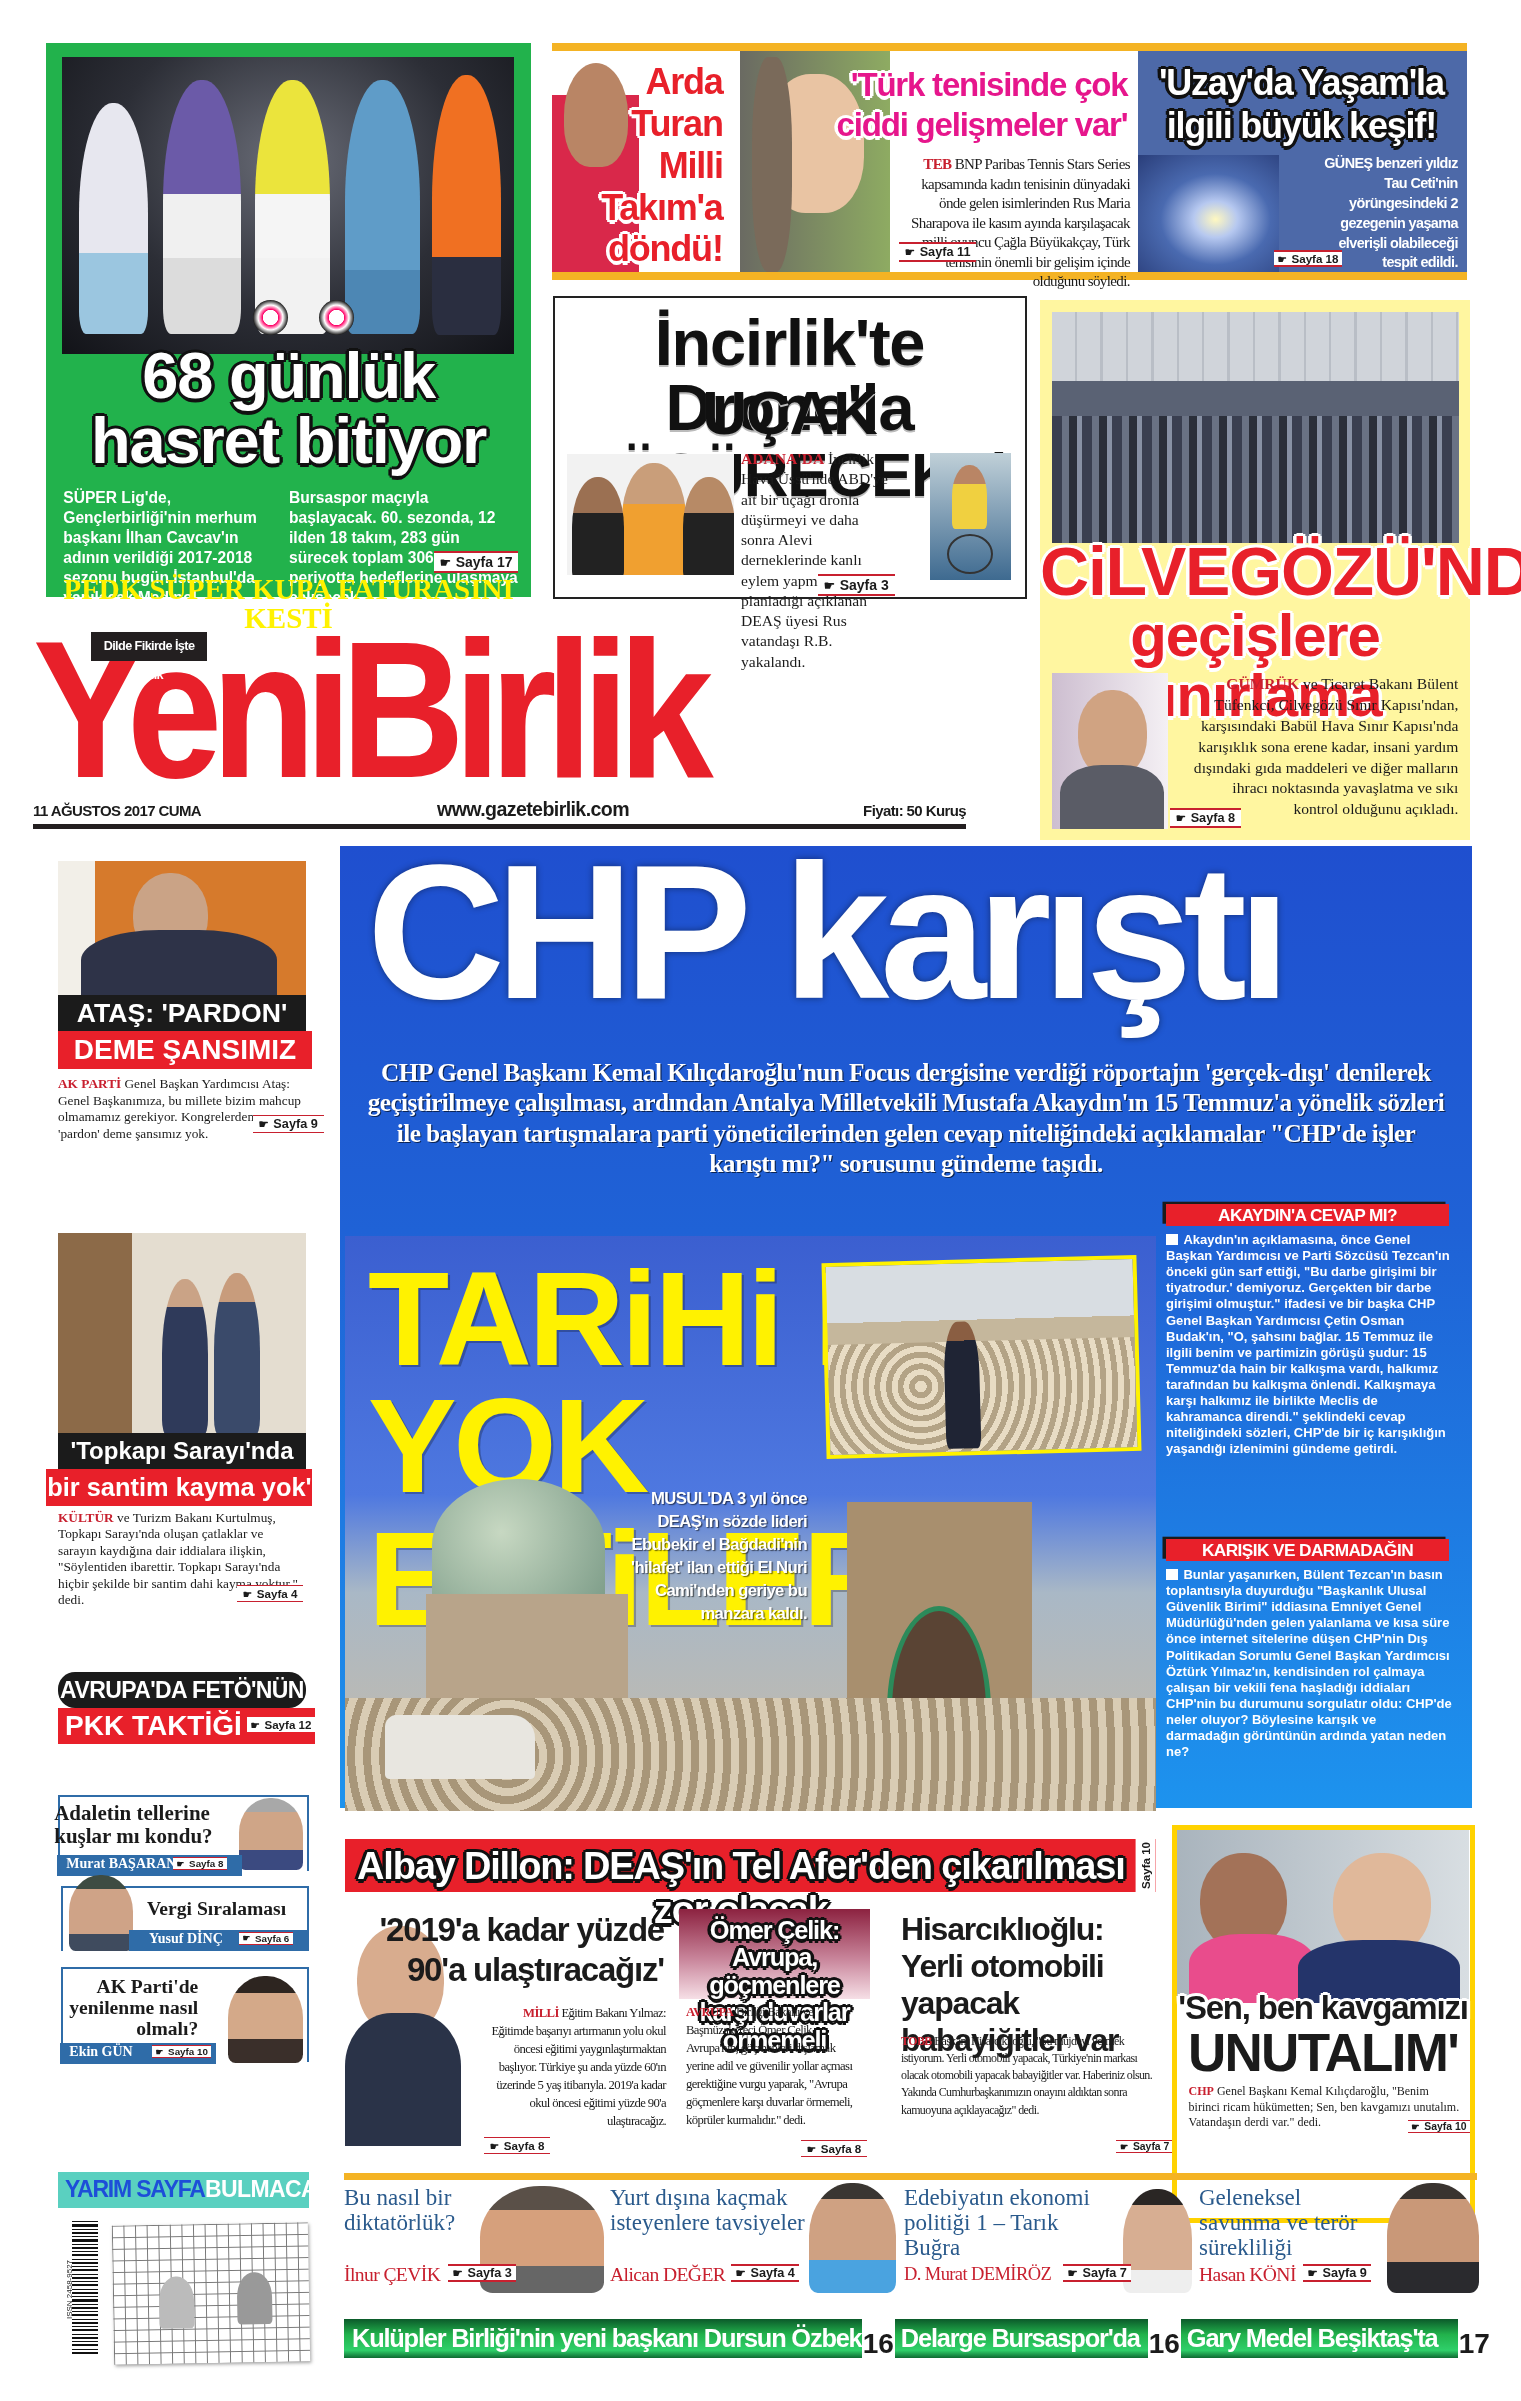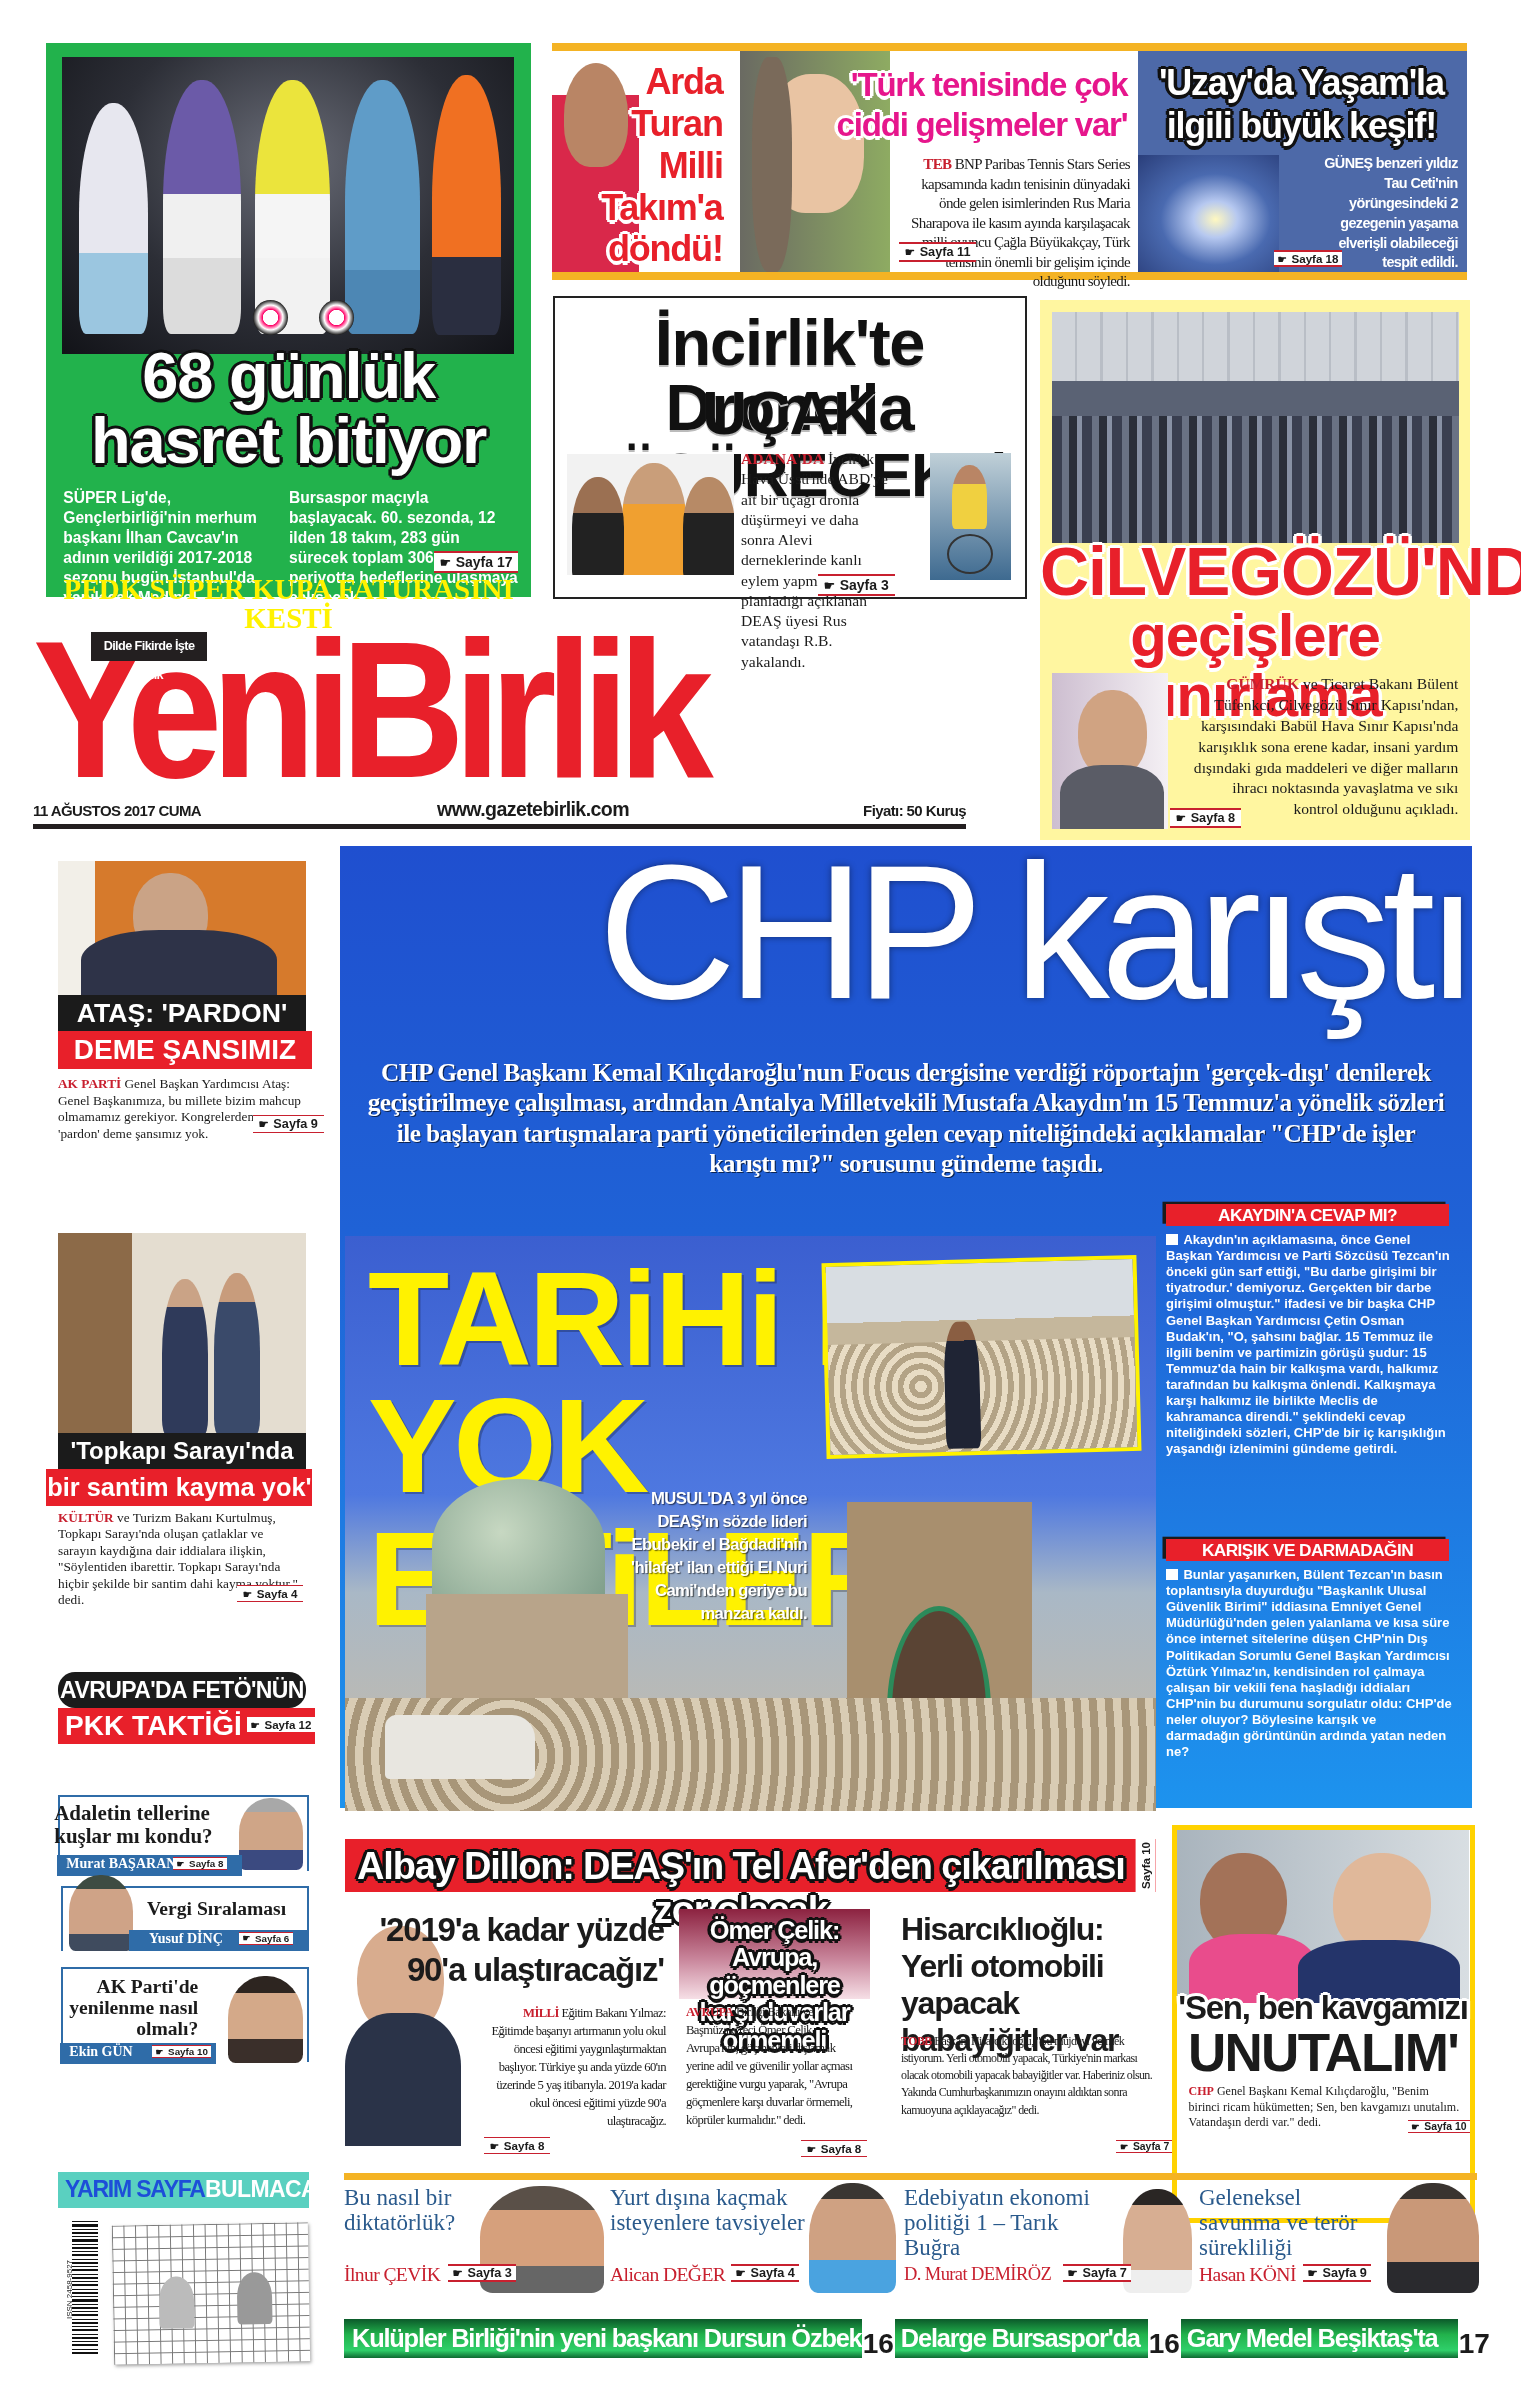--- a/index.html
+++ b/index.html
@@ -211,21 +211,21 @@
     <div style="position:absolute;left:14.4px;top:0;width:26px;height:133px;background:repeating-linear-gradient(0deg,#111 0 2.3px,#fff 2.3px 4px,#111 4px 5.2px,#fff 5.2px 7.5px);"></div>
     <div style="position:absolute;left:-35px;top:64px;width:92px;transform:rotate(-90deg);font-size:8px;text-align:center;">ISSN 2458-9527</div>
   </div>
   <div class="abs" style="left:55px;top:52px;width:196px;height:139px;background:#fff;box-shadow:1.2px 1.7px 3.5px rgba(0,0,0,.35);transform:rotate(-1deg);background-image:linear-gradient(#777 0.6px,transparent 0.6px),linear-gradient(90deg,#777 0.6px,transparent 0.6px);background-size:11.6px 11.6px;">
     <div class="bust" style="left:46px;top:52px;width:35px;height:52px;background:#bbb;"></div>
     <div class="bust" style="left:124px;top:49px;width:35px;height:52px;background:#999;"></div>
   </div>
 </section>
 
 <section class="abs" style="left:340px;top:846px;width:1132px;height:962px;background:linear-gradient(180deg,#1f4fcf 0%,#1f62d6 40%,#1d93ee 100%);">
-  <h1 class="abs stroke-black" style="left:21px;top:-10.4px;width:1109px;text-align:right;color:#fff;font-weight:400;font-size:191px;line-height:1;letter-spacing:-9.2px;text-shadow:0 0 7px rgba(0,0,0,.45);">CHP karıştı</h1>
+  <h1 class="abs stroke-black" style="left:27px;top:-10.4px;width:1109px;text-align:left;color:#fff;font-weight:700;font-size:191px;line-height:1;letter-spacing:-9.2px;text-shadow:0 0 7px rgba(0,0,0,.45);">CHP karıştı</h1>
   <p class="abs" style="left:23px;top:211px;width:1086px;text-align:center;color:#fff;font-family:'Liberation Serif',serif;font-weight:700;font-size:25.4px;line-height:1.2;letter-spacing:-0.6px;text-shadow:1.2px 1.2px 0 rgba(0,0,0,.6);">CHP Genel Başkanı Kemal Kılıçdaroğlu'nun Focus dergisine verdiği röportajın 'gerçek-dışı' denilerek geçiştirilmeye çalışılması, ardından Antalya Milletvekili Mustafa Akaydın'ın 15 Temmuz'a yönelik sözleri ile başlayan tartışmalara parti yöneticilerinden gelen cevap niteliğindeki açıklamalar "CHP'de işler karıştı mı?" sorusunu gündeme taşıdı.</p>
 
   <div class="abs" style="left:826px;top:358px;width:295px;height:601px;">
     <div style="position:absolute;left:0;top:0;width:283px;height:22px;background:#e8202a;box-shadow:-3.5px -2.3px 0 #1b1b1b;color:#fff;font-weight:700;font-size:17.3px;line-height:22px;text-align:center;letter-spacing:-0.6px;">AKAYDIN'A CEVAP MI?</div>
     <p style="position:absolute;left:0;top:28px;width:286px;color:#fff;font-weight:700;font-size:13px;line-height:1.24;"><span style="display:inline-block;width:11.6px;height:11.6px;background:#fff;margin-right:5.8px;vertical-align:-1.2px;"></span><span>Akaydın'ın açıklamasına, önce Genel Başkan Yardımcısı ve Parti Sözcüsü Tezcan'ın önceki gün sarf ettiği, "Bu darbe girişimi bir tiyatrodur.' demiyoruz. Gerçekten bir darbe girişimi olmuştur." ifadesi ve bir başka CHP Genel Başkan Yardımcısı Çetin Osman Budak'ın, "O, şahsını bağlar. 15 Temmuz ile ilgili benim ve partimizin görüşü şudur: 15 Temmuz'da hain bir kalkışma vardı, halkımız tarafından bu kalkışma önlendi. Kalkışmaya karşı halkımız ile birlikte Meclis de kahramanca direndi." şeklindeki cevap niteliğindeki sözleri, CHP'de bir iç karışıklığın yaşandığı izlenimini gündeme getirdi.</span></p>
     <div style="position:absolute;left:0;top:335px;width:283px;height:22px;background:#e8202a;box-shadow:-3.5px -2.3px 0 #1b1b1b;color:#fff;font-weight:700;font-size:17.3px;line-height:22px;text-align:center;letter-spacing:-0.6px;">KARIŞIK VE DARMADAĞIN</div>
     <p style="position:absolute;left:0;top:363px;width:286px;color:#fff;font-weight:700;font-size:13px;line-height:1.24;"><span style="display:inline-block;width:11.6px;height:11.6px;background:#fff;margin-right:5.8px;vertical-align:-1.2px;"></span><span>Bunlar yaşanırken, Bülent Tezcan'ın basın toplantısıyla duyurduğu "Başkanlık Ulusal Güvenlik Birimi" iddiasına Emniyet Genel Müdürlüğü'nden gelen yalanlama ve kısa süre önce internet sitelerine düşen CHP'nin Dış Politikadan Sorumlu Genel Başkan Yardımcısı Öztürk Yılmaz'ın, kendisinden rol çalmaya çalışan bir vekili fena haşladığı iddiaları CHP'nin bu durumunu sorgulatır oldu: CHP'de neler oluyor? Böylesine karışık ve darmadağın görüntünün ardında yatan neden ne?</span></p>
   </div>
 </section>
 

